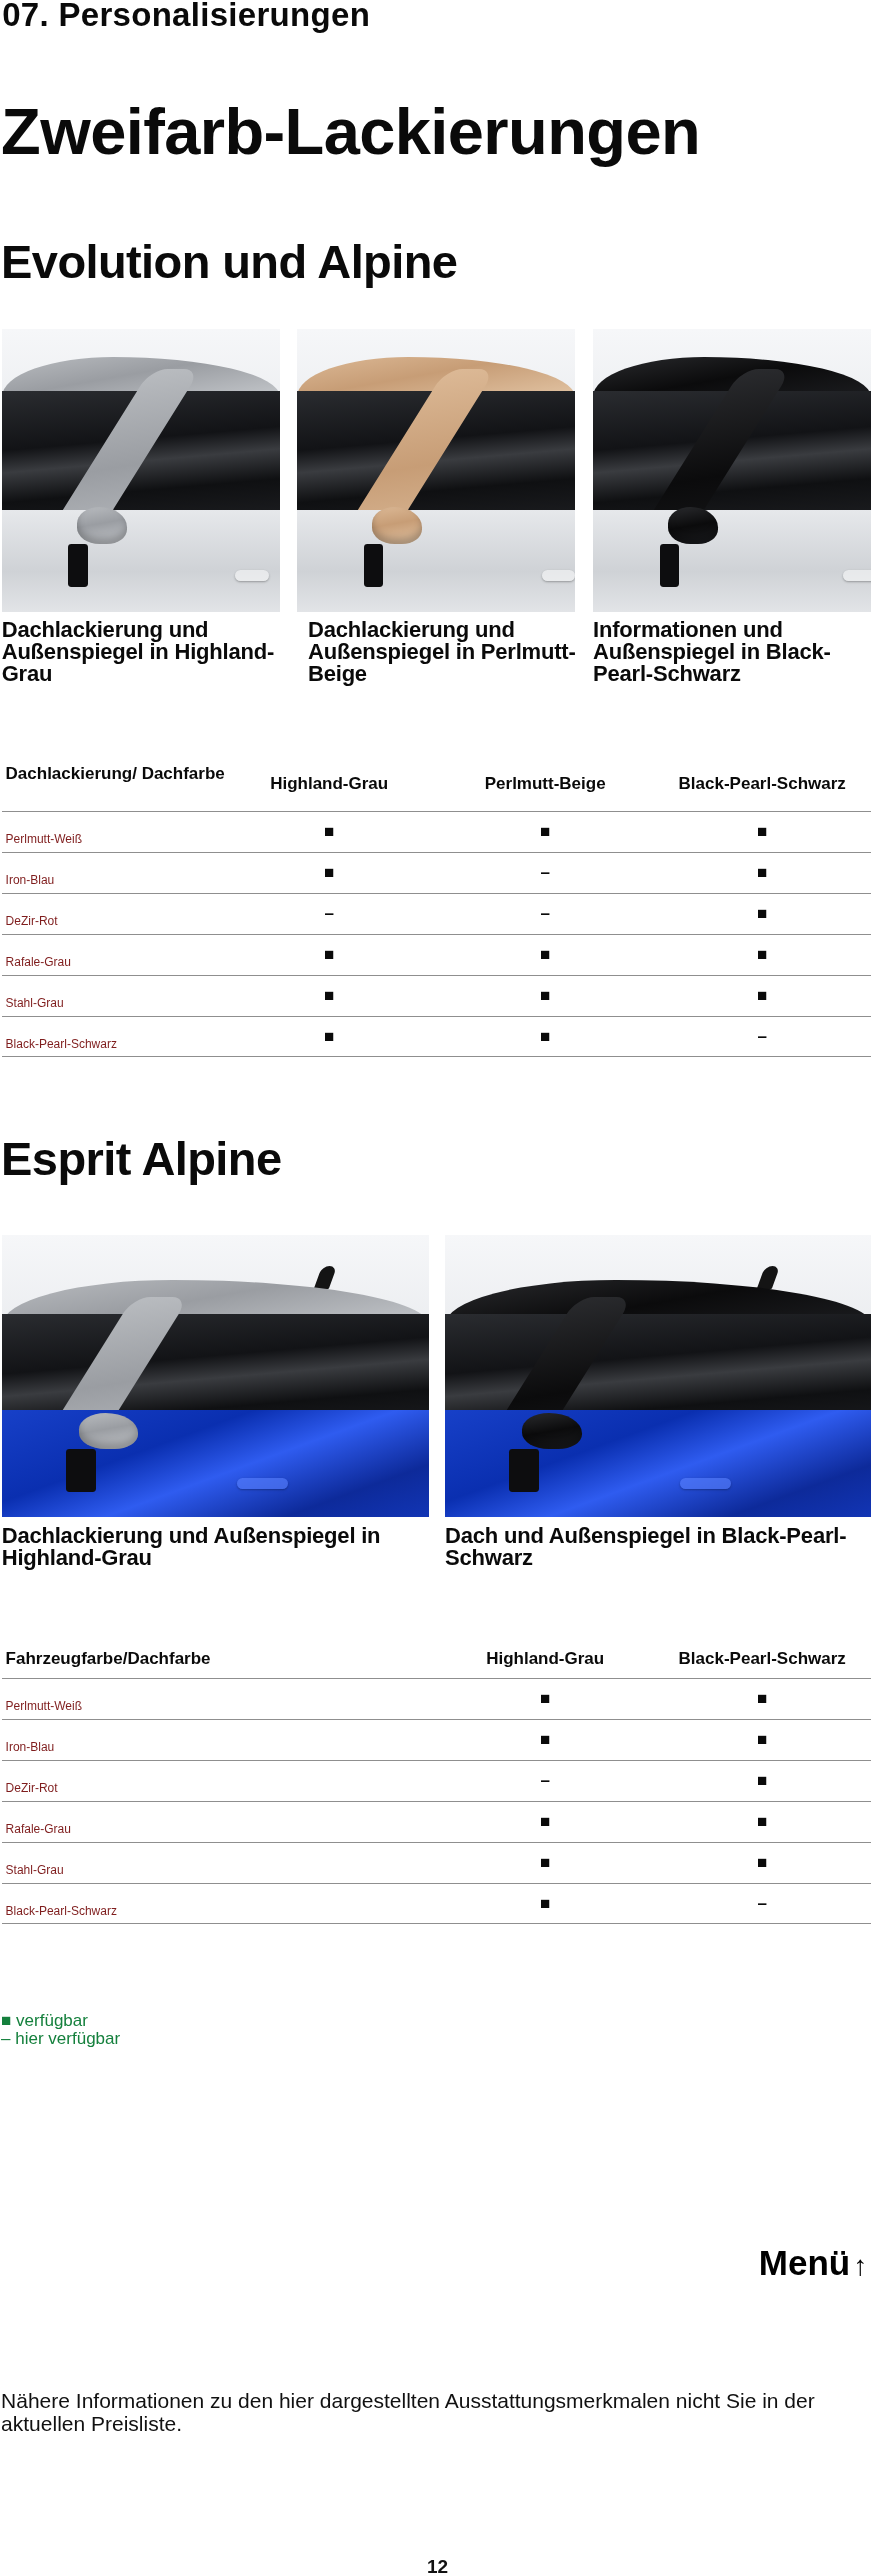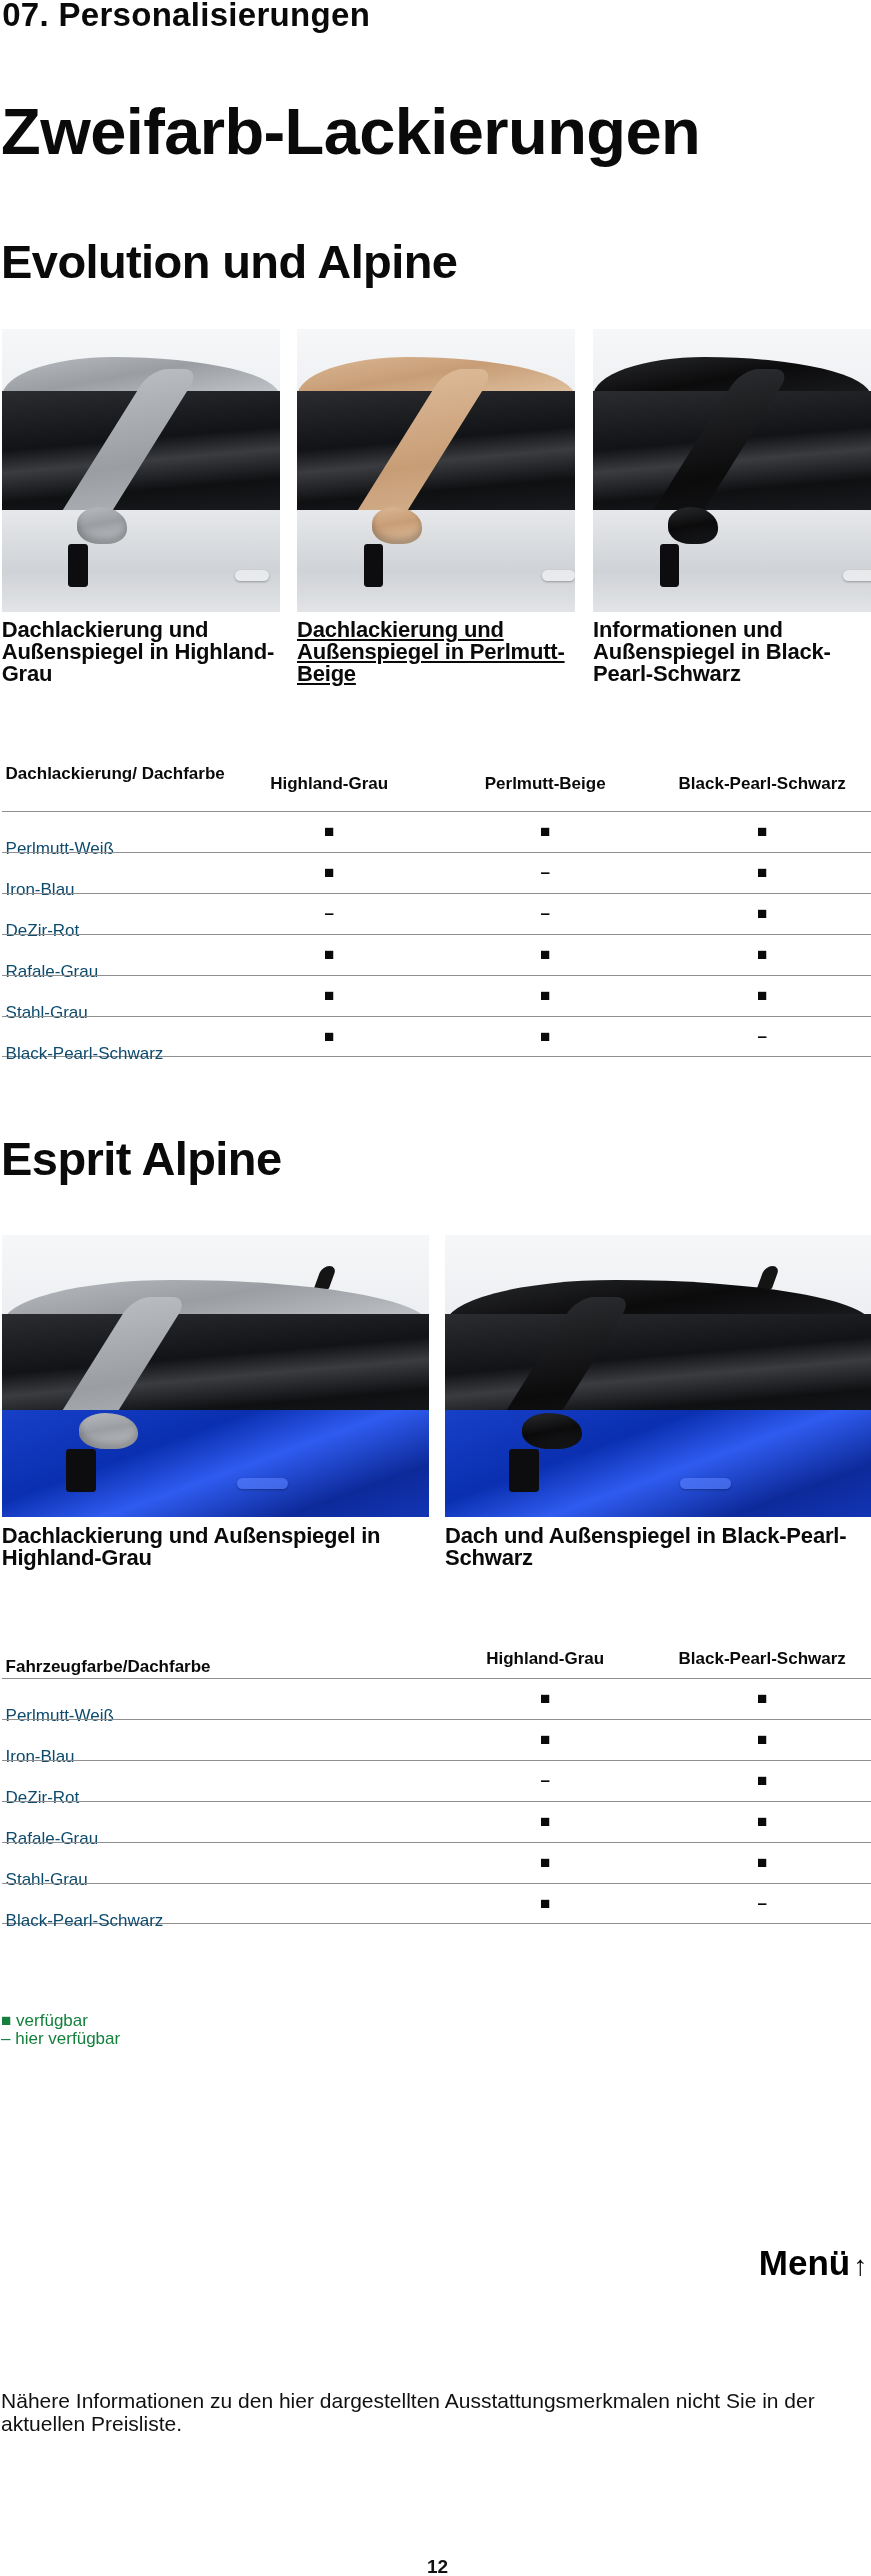--- a/index.html
+++ b/index.html
@@ -35,21 +35,21 @@
   .c-grey { background: linear-gradient(170deg, #b9bcc0 0%, #9a9da2 45%, #c4c7cb 100%); }
   .c-beige { background: linear-gradient(170deg, #dcb996 0%, #c79d76 45%, #e2c4a4 100%); }
   .c-black { background: linear-gradient(170deg, #2a2b2e 0%, #0b0b0c 50%, #1c1d20 100%); }
 
   .caption { font-size: 22px; font-weight: 700; line-height: 22px; letter-spacing: -0.2px; }
 
   
   .tbl { left: 2.2px; width: 869px; }
   .tbl .row { position: absolute; left: 0; width: 100%; height: 41px; border-top: 1.7px solid #8f8f8f; }
   .tbl .row.last { border-bottom: 1.7px solid #8f8f8f; }
-  .tbl .cell-name { position: absolute; left: 3.4px; top: 17px; line-height: 39px; font-size: 17px; color: #0c4a6e; white-space: nowrap; }
+  .tbl .cell-name { position: absolute; left: 3.4px; top: 8px; line-height: 39px; font-size: 12px; color: #7f1d1d; white-space: nowrap; }
   .tbl .cell-val { position: absolute; top: 0; width: 34px; margin-left: -17px; line-height: 39px; text-align: center; font-size: 17px; font-weight: 700; }
   .tbl .th { position: absolute; font-size: 17px; font-weight: 700; white-space: nowrap; }
   .tbl .th-center { transform: translateX(-50%); text-align: center; }
 
   .legend { left: 1.1px; font-size: 17px; color: #15803d; line-height: 18px; white-space: nowrap; }
 
   .menu-link { right: 3.4px; top: 2243px; font-size: 35px; font-weight: 700; white-space: nowrap; color: #000; text-decoration: none; cursor: pointer; }
   .menu-link .arrow { font-size: 28px; margin-left: 3.4px; }
 
   .footer-note { left: 1.1px; top: 2389px; width: 870px; font-size: 21px; line-height: 23px; color: #111; }
@@ -78,21 +78,21 @@
 <div class="abs car-img" style="left:297px; top:329px; width:278px; height:283px;">
   <div class="sky"></div>
   <div class="roof c-beige" style="top:10%;"></div>
   <div class="glass"></div>
   <div class="pillar c-beige"></div>
   <div class="body"></div>
   <div class="mirror-arm" style="left:24%; top:76%;"></div>
   <div class="mirror c-beige" style="left:27%; top:63%;"></div>
   <div class="handle" style="left:88%; top:85%;"></div>
 </div>
-<div class="abs caption" style="left:297px; top:619px; width:278px;text-decoration:underline;">Dachlackierung und Außenspiegel in Perlmutt-Beige</div>
+<div class="abs caption" style="left:308px; top:619px; width:278px;">Dachlackierung und Außenspiegel in Perlmutt-Beige</div>
 
 <div class="abs car-img" style="left:593px; top:329px; width:278px; height:283px;">
   <div class="sky"></div>
   <div class="roof c-black" style="top:10%;"></div>
   <div class="glass"></div>
   <div class="pillar c-black"></div>
   <div class="body"></div>
   <div class="mirror-arm" style="left:24%; top:76%;"></div>
   <div class="mirror c-black" style="left:27%; top:63%;"></div>
   <div class="handle" style="left:90%; top:85%;"></div>
@@ -165,21 +165,21 @@
   <div class="glass" style="top:28%; height:40%;"></div>
   <div class="pillar c-black" style="left:2%; width:13%; top:22%; height:70%;"></div>
   <div class="body blue" style="height:38%;"></div>
   <div class="mirror-arm" style="left:15%; top:76%;"></div>
   <div class="mirror c-black" style="left:18%; top:63%; width:14%;"></div>
   <div class="handle" style="left:55%; top:86%; background:rgba(90,130,255,0.6);"></div>
 </div>
 <div class="abs caption" style="left:445px; top:1525px; width:427px;">Dach und Außenspiegel in Black-Pearl-Schwarz</div>
 
 <div class="abs tbl" style="top:1647px; height:287px;">
-  <div class="th" style="left:3.4px; top:2.2px;margin-top:8px;">Fahrzeugfarbe/Dachfarbe</div>
+  <div class="th" style="left:3.4px; top:2.2px;">Fahrzeugfarbe/Dachfarbe</div>
   <div class="th th-center" style="left:543px; top:2.2px;">Highland-Grau</div>
   <div class="th th-center" style="left:760px; top:2.2px;">Black-Pearl-Schwarz</div>
 
   <div class="row" style="top:31px;">
     <div class="cell-name">Perlmutt-Weiß</div>
     <div class="cell-val" style="left:543px;">■</div>
     <div class="cell-val" style="left:760px;">■</div>
   </div>
   <div class="row" style="top:72px;">
     <div class="cell-name">Iron-Blau</div>

